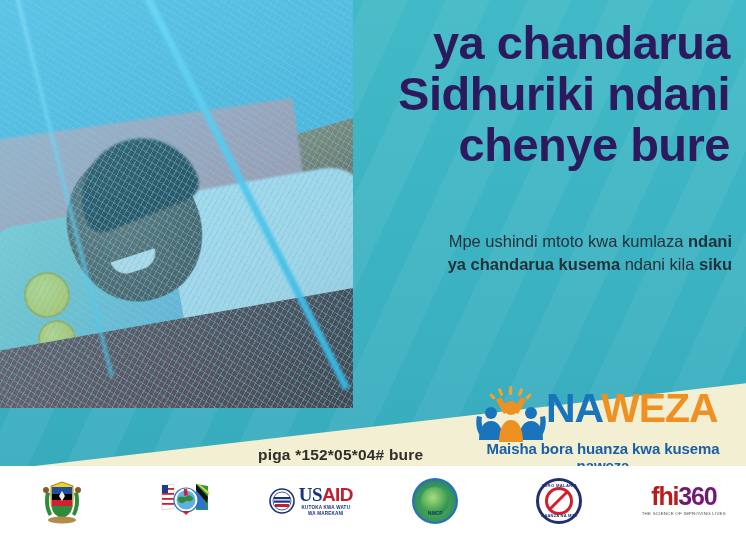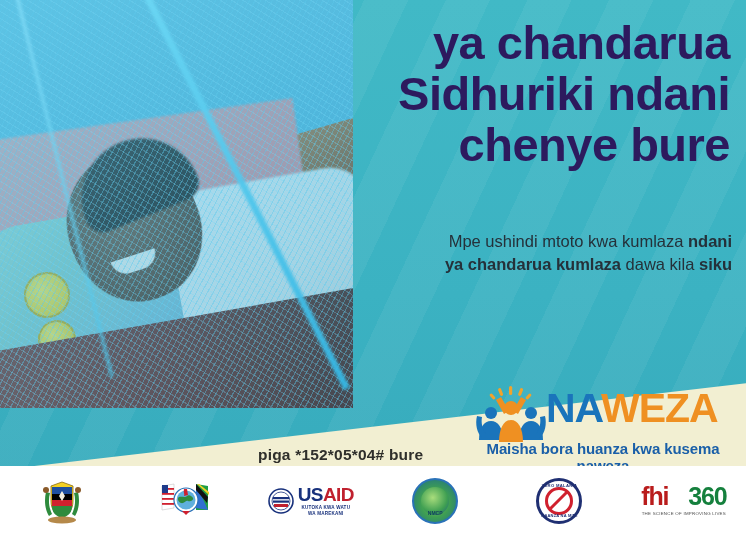--- a/index.html
+++ b/index.html
@@ -330,41 +330,41 @@
   }
 
   
   .usaid { display: flex; align-items: center; gap: 4px; }
   .usaid-text { line-height: 1; }
   .usaid-word {
     font-size: 19px;
     font-weight: bold;
     letter-spacing: -0.6px;
   }
-  .usaid-word .us { color: #18317c; }
+  .usaid-word .us { color: #18317c; font-family: Liberation Serif, serif; }
   .usaid-word .aid { color: #c0202e; }
   .usaid-tag {
     color: #18317c;
     font-size: 4.6px;
     font-weight: bold;
     letter-spacing: 0.2px;
     text-align: center;
     margin-top: 1px;
     line-height: 1.25;
   }
 
   
   .fhi { text-align: center; line-height: 1; }
   .fhi-word {
     font-size: 25px;
     font-weight: bold;
     letter-spacing: -1.2px;
   }
   .fhi-word .fhi-black { color: #b91c1c; }
-  .fhi-word .fhi-orange { color: #15803d; padding-left: 20px; }
+  .fhi-word .fhi-orange { color: #701a75; }
   .fhi-tag {
     color: #4a4a4a;
     font-size: 4.4px;
     letter-spacing: 0.25px;
     margin-top: 3px;
   }
 
   
   .zm {
     position: relative;
@@ -479,21 +479,21 @@
   </div>
 
   <div class="headline">
     <div>ya chandarua</div>
     <div>Sidhuriki ndani</div>
     <div>chenye bure</div>
   </div>
 
   <div class="subtitle">
     <span>Mpe ushindi mtoto kwa kumlaza </span><b>ndani</b><br>
-    <b>ya chandarua kumlaza</b><span> dawa kila </span><b>siku</b>
+    <b>ya chandarua kusema</b><span> ndani kila </span><b>siku</b>
   </div>
 
   <div class="cta">
     <div class="cta-bold">piga *152*05*04# bure</div>
   </div>
 
   <div class="naweza">
     <svg class="naweza-mark" viewBox="0 0 74 58">
 
       <g fill="#f2a32b">

